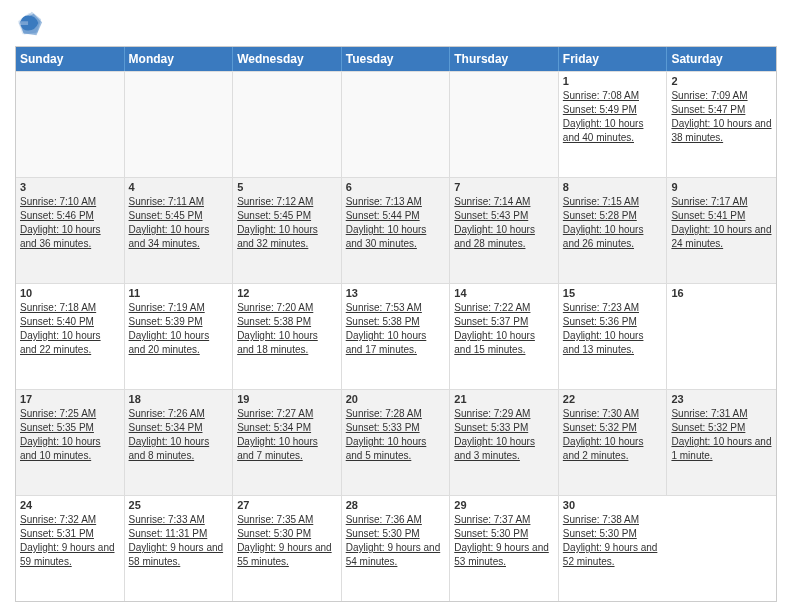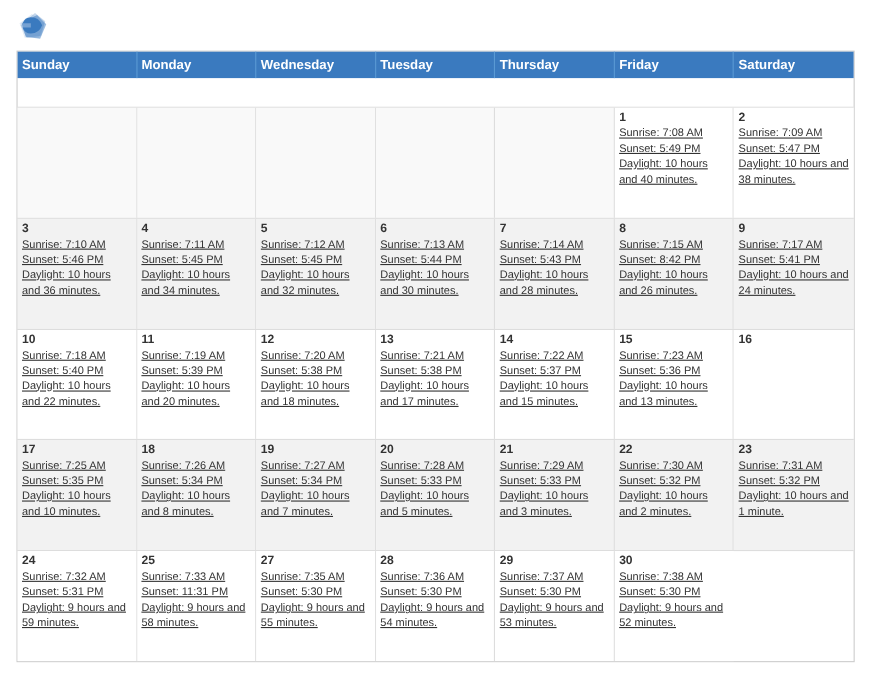--- a/index.html
+++ b/index.html
@@ -50,21 +50,20 @@
     }
     .subtitle {
       font-size: 14px;
       color: #555;
     }
     .calendar {
       flex: 1;
       display: flex;
       flex-direction: column;
       border: 1px solid #ccc;
-      gap: 26px;
     }
     .cal-header-row {
       display: grid;
       grid-template-columns: repeat(7, 1fr);
       background: #3a7abf;
     }
     .cal-header-cell {
       color: #fff;
       font-size: 12px;
       font-weight: bold;
@@ -189,21 +188,21 @@
           </div>
           <div class="cal-cell shaded">
             <span class="day-number">7</span>
             <div class="day-info">Sunrise: 7:14 AM
 Sunset: 5:43 PM
 Daylight: 10 hours and 28 minutes.</div>
           </div>
           <div class="cal-cell shaded">
             <span class="day-number">8</span>
             <div class="day-info">Sunrise: 7:15 AM
-Sunset: 8:42 PM
+Sunset: 5:28 PM
 Daylight: 10 hours and 26 minutes.</div>
           </div>
           <div class="cal-cell shaded">
             <span class="day-number">9</span>
             <div class="day-info">Sunrise: 7:17 AM
 Sunset: 5:41 PM
 Daylight: 10 hours and 24 minutes.</div>
           </div>
         </div>
         <div class="cal-row">
@@ -220,21 +219,21 @@
 Daylight: 10 hours and 20 minutes.</div>
           </div>
           <div class="cal-cell">
             <span class="day-number">12</span>
             <div class="day-info">Sunrise: 7:20 AM
 Sunset: 5:38 PM
 Daylight: 10 hours and 18 minutes.</div>
           </div>
           <div class="cal-cell">
             <span class="day-number">13</span>
-            <div class="day-info">Sunrise: 7:21 AM
+            <div class="day-info">Sunrise: 7:53 AM
 Sunset: 5:38 PM
 Daylight: 10 hours and 17 minutes.</div>
           </div>
           <div class="cal-cell">
             <span class="day-number">14</span>
             <div class="day-info">Sunrise: 7:22 AM
 Sunset: 5:37 PM
 Daylight: 10 hours and 15 minutes.</div>
           </div>
           <div class="cal-cell">

